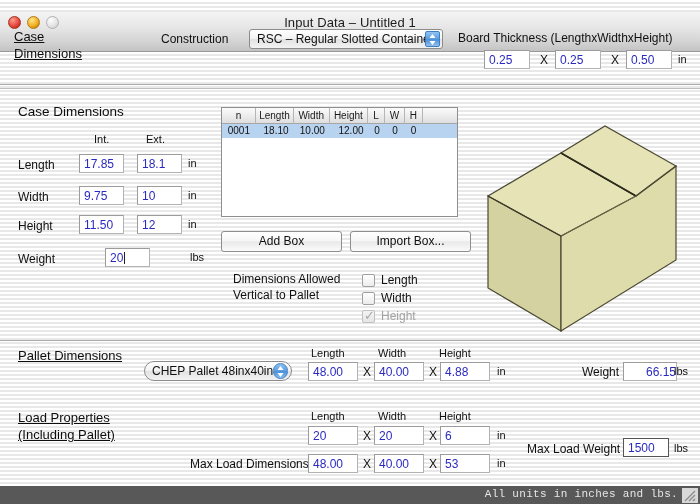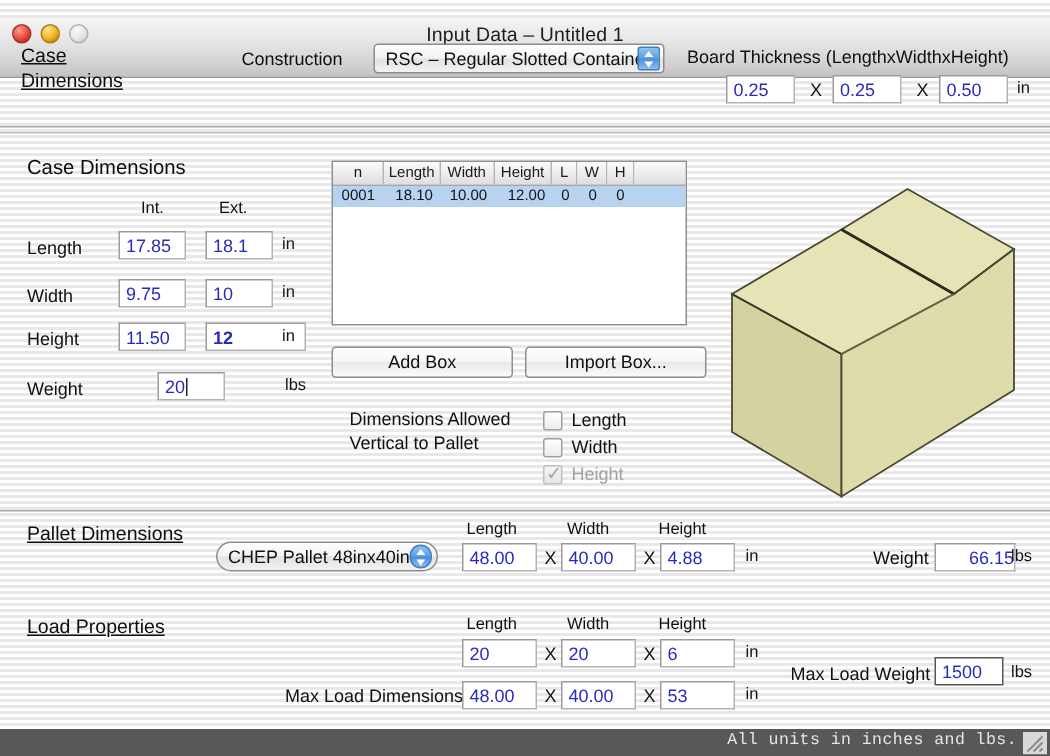--- a/index.html
+++ b/index.html
@@ -277,21 +277,21 @@
   <div class="field" style="left:137px; top:154px; width:45px;">18.1</div>
   <div class="unit" style="left:188px; top:157px;">in</div>
 
   <div class="lbl" style="left:18px; top:190px;">Width</div>
   <div class="field" style="left:79px; top:186px; width:45px;">9.75</div>
   <div class="field" style="left:137px; top:186px; width:45px;">10</div>
   <div class="unit" style="left:188px; top:189px;">in</div>
 
   <div class="lbl" style="left:18px; top:219px;">Height</div>
   <div class="field" style="left:79px; top:215px; width:45px;">11.50</div>
-  <div class="field" style="left:137px; top:215px; width:67px;font-weight:bold;">12</div>
+  <div class="field" style="left:137px; top:215px; width:45px;">12</div>
   <div class="unit" style="left:188px; top:218px;">in</div>
 
   <div class="lbl" style="left:18px; top:252px;">Weight</div>
   <div class="field" style="left:105px; top:248px; width:45px;">
     <span>20</span><span class="caret"></span>
   </div>
   <div class="unit" style="left:190px; top:251px;">lbs</div>
 
   <div class="tablebox" style="left:221px; top:107px; width:237px; height:110px;">
     <div class="thead">
@@ -377,20 +377,21 @@
   <div class="field" style="left:374px; top:362px; width:50px;">40.00</div>
   <div class="lbl" style="left:429px; top:365px;">X</div>
   <div class="field" style="left:440px; top:362px; width:50px;">4.88</div>
   <div class="unit" style="left:497px; top:365px;">in</div>
 
   <div class="lbl" style="left:582px; top:365px;">Weight</div>
   <div class="field" style="left:623px; top:362px; width:54px;text-align:right;">66.15</div>
   <div class="unit" style="left:674px; top:365px;">lbs</div>
 
   <div class="section-head ul" style="left:18px; top:410px;">Load Properties</div>
+  <div class="section-head ul" style="left:18px; top:427px;">(Including Pallet)</div>
 
   <div class="lbl small" style="left:311px; top:410px;">Length</div>
   <div class="lbl small" style="left:378px; top:410px;">Width</div>
   <div class="lbl small" style="left:439px; top:410px;">Height</div>
 
   <div class="field" style="left:308px; top:426px; width:50px;">20</div>
   <div class="lbl" style="left:363px; top:429px;">X</div>
   <div class="field" style="left:374px; top:426px; width:50px;">20</div>
   <div class="lbl" style="left:429px; top:429px;">X</div>
   <div class="field" style="left:440px; top:426px; width:50px;">6</div>

